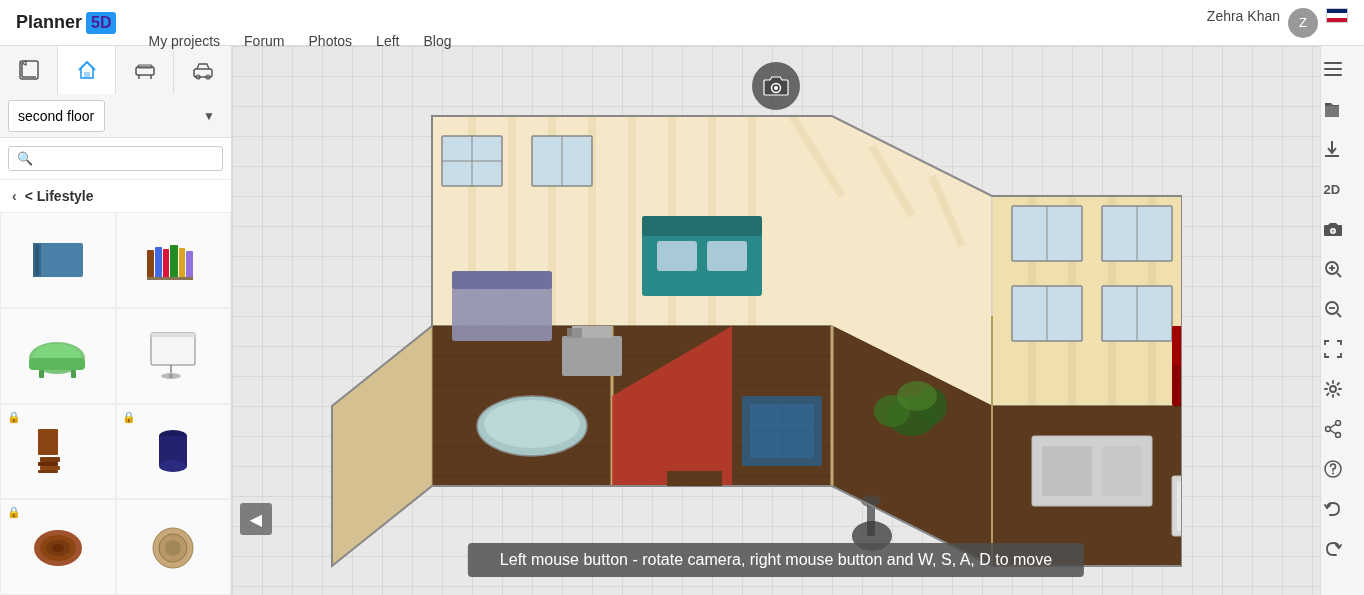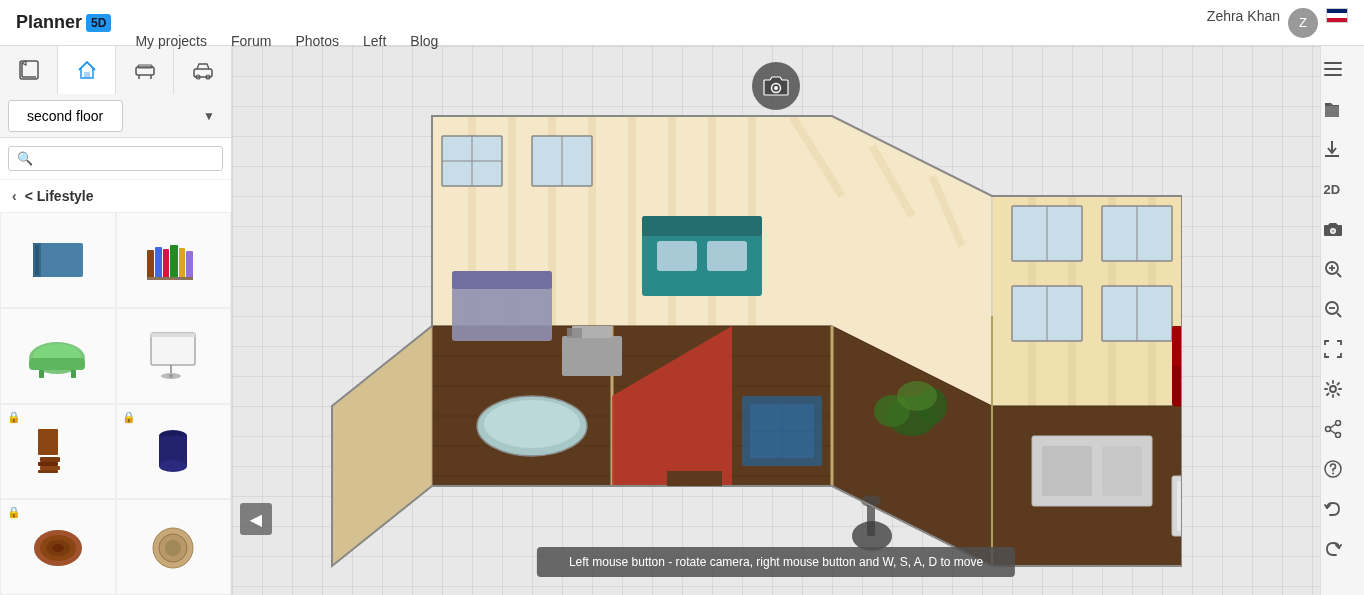--- a/index.html
+++ b/index.html
@@ -12,24 +12,25 @@
       height: 46px;
       border-bottom: 1px solid #ddd;
       padding: 0 16px;
       gap: 24px;
       position: relative;
       z-index: 10;
     }
     .logo {
       display: flex; align-items: center; gap: 4px;
       font-size: 18px; font-weight: bold; color: #222;
+      margin-right: 8px;
     }
     .logo-icon {
-      background: #2196F3; color: #0f172a;
-      font-size: 12px; font-weight: bold;
+      background: #2196F3; color: #4c1d95;
+      font-size: 16px; font-weight: bold;
       padding: 2px 5px; border-radius: 3px;
     }
     .nav-link {
       font-size: 14px; color: #444; cursor: pointer; text-decoration: none; margin-top: 36px;
     }
     .nav-spacer { flex: 1; }
     .user-info {
       display: flex; align-items: flex-start; gap: 8px;
       font-size: 14px; color: #444;
     }
@@ -83,21 +84,21 @@
       border-bottom: 1px solid #ddd;
       height: 44px;
       padding: 0 8px;
       background: #f5f5f5;
     }
     .floor-select {
       flex: 1;
       height: 32px;
       border: 1px solid #ccc;
       border-radius: 3px;
-      padding: 0 18px;
+      padding: 0 9px;
       font-size: 14px;
       background: #fff;
       appearance: none;
       cursor: pointer;
     }
     .floor-dropdown-wrapper {
       position: relative; flex: 1;
     }
     .floor-dropdown-arrow {
       position: absolute; right: 8px; top: 50%; transform: translateY(-50%);
@@ -188,21 +189,21 @@
     }
 
     
     .canvas-tooltip {
       position: absolute;
       bottom: 18px;
       left: 50%;
       transform: translateX(-50%);
       background: rgba(80,80,80,0.85);
       color: #fff;
-      font-size: 12px;
+      font-size: 16px;
       padding: 8px 32px;
       border-radius: 4px;
       text-align: center;
       pointer-events: none;
       white-space: nowrap;
     }
 
     
     .nav-arrow-left {
       position: absolute;

